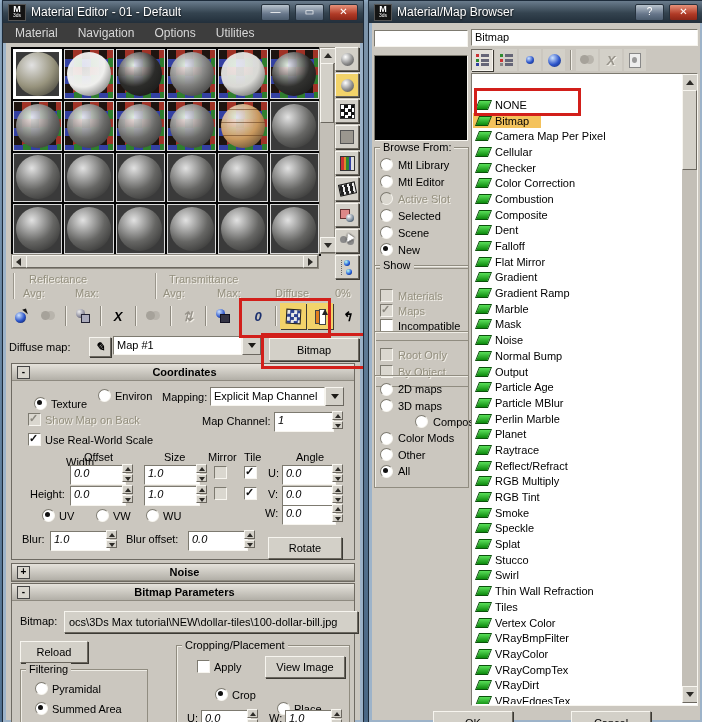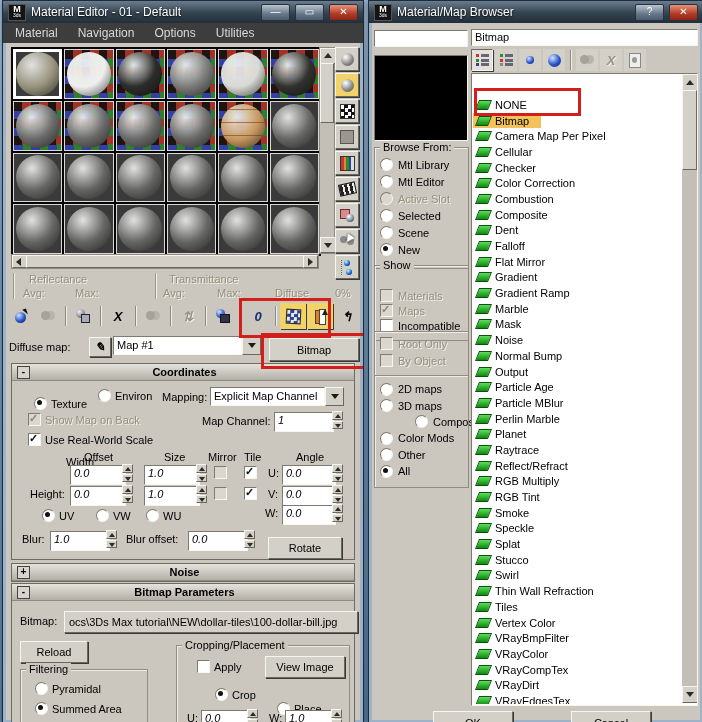--- a/index.html
+++ b/index.html
@@ -618,21 +618,21 @@
       <div class="opt-row ctl2 dis on" style="position: relative; height: 15px;">
         <span class="ck"></span>
         <span class="clabel">Maps</span>
       </div>
       <div class="opt-row ctl2" style="position: relative; height: 15px;">
         <span class="ck"></span>
         <span class="clabel">Incompatible</span>
       </div>
     </div>
 
-  <div class="grp" style="left:5px;top:330px;width:93px;height:40px;padding-top:3px;">
+  <div class="grp" style="left:5px;top:330px;width:93px;height:40px;padding-top:14px;">
       <div class="opt-row ctl2 dis" style="position: relative; height: 17px;">
         <span class="ck"></span>
         <span class="clabel">Root Only</span>
       </div>
       <div class="opt-row ctl2 dis" style="position: relative; height: 17px;">
         <span class="ck"></span>
         <span class="clabel">By Object</span>
       </div>
     </div>
 

